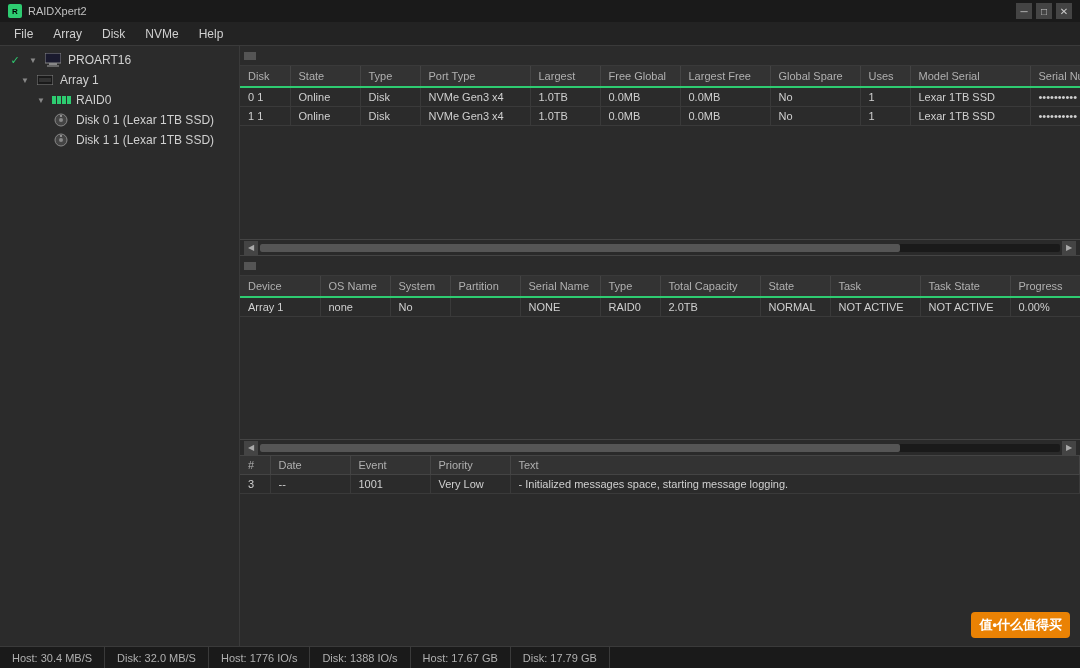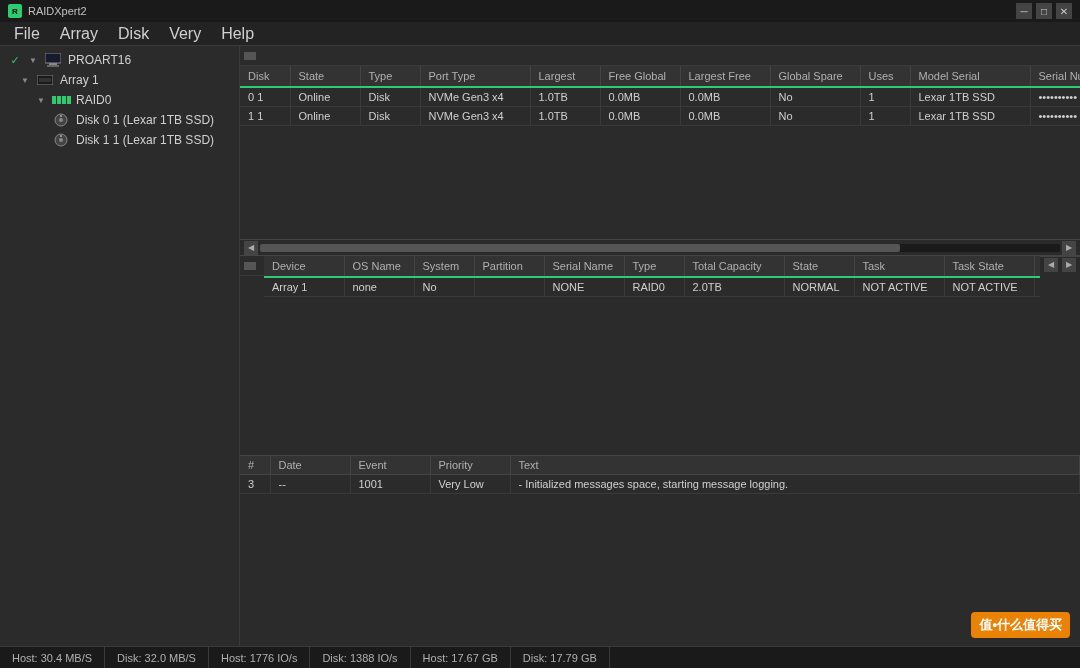--- a/index.html
+++ b/index.html
@@ -68,21 +68,21 @@
       display: flex;
       align-items: center;
       padding: 0 4px;
       flex-shrink: 0;
       border-bottom: 1px solid #3a3a3a;
     }
     .menu-item {
       padding: 2px 10px;
       cursor: pointer;
       color: #d0d0d0;
-      font-size: 16px;
+      font-size: 12px;
     }
 
     
     .main-layout {
       display: flex;
       flex: 1;
       overflow: hidden;
     }
 
     
@@ -166,21 +166,21 @@
       flex-direction: column;
       border-bottom: 1px solid #444;
       overflow: hidden;
     }
 
     
     .middle-panel {
       flex: 0 0 auto;
       height: 200px;
       display: flex;
-      flex-direction: row;
+      flex-direction: column;
       border-bottom: 1px solid #444;
       overflow: hidden;
     }
 
     
     .table-wrapper {
       overflow-x: auto;
       overflow-y: auto;
       flex: 1;
     }
@@ -353,21 +353,21 @@
     <button class="titlebar-btn">─</button>
     <button class="titlebar-btn">□</button>
     <button class="titlebar-btn close">✕</button>
   </div>
 </div>
 
 <div class="menubar">
   <span class="menu-item">File</span>
   <span class="menu-item">Array</span>
   <span class="menu-item">Disk</span>
-  <span class="menu-item">Very</span>
+  <span class="menu-item">NVMe</span>
   <span class="menu-item">Help</span>
 </div>
 
 <div class="main-layout">
 
   <div class="sidebar">
 
     <div class="sidebar-item sidebar-indent-0">
       <span class="check-icon">✓</span>
       <span class="expand-icon">▼</span>

